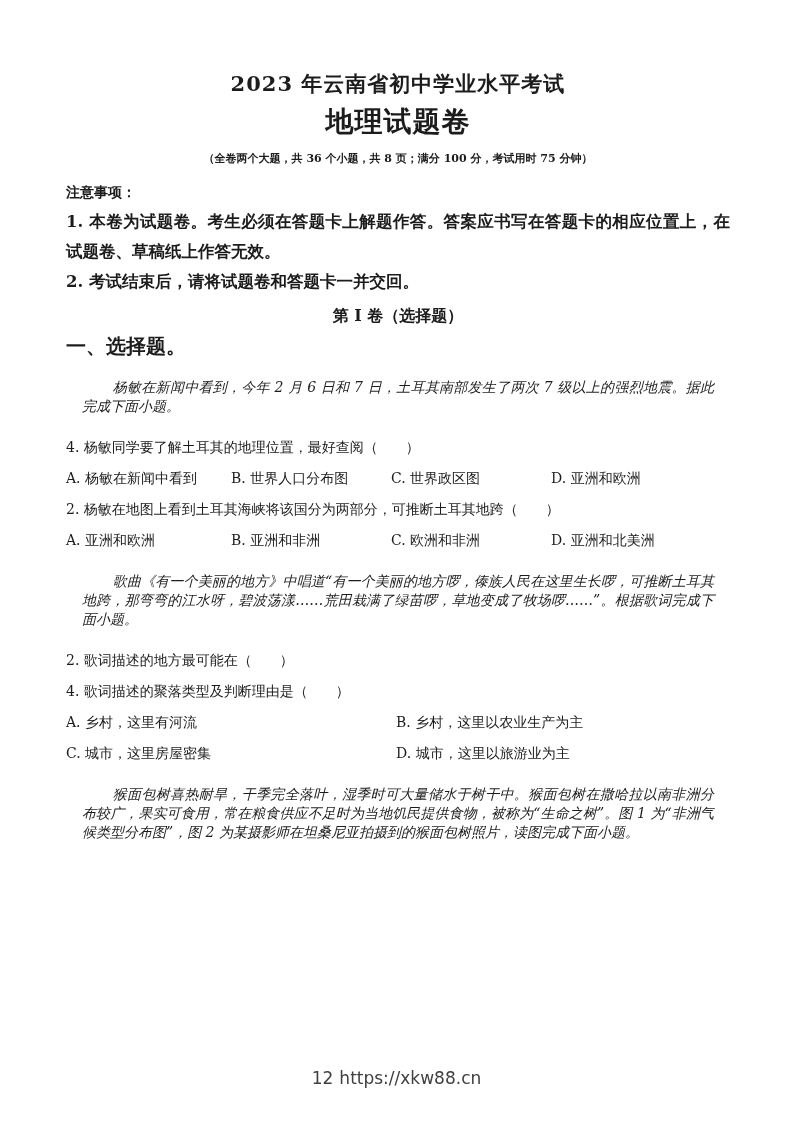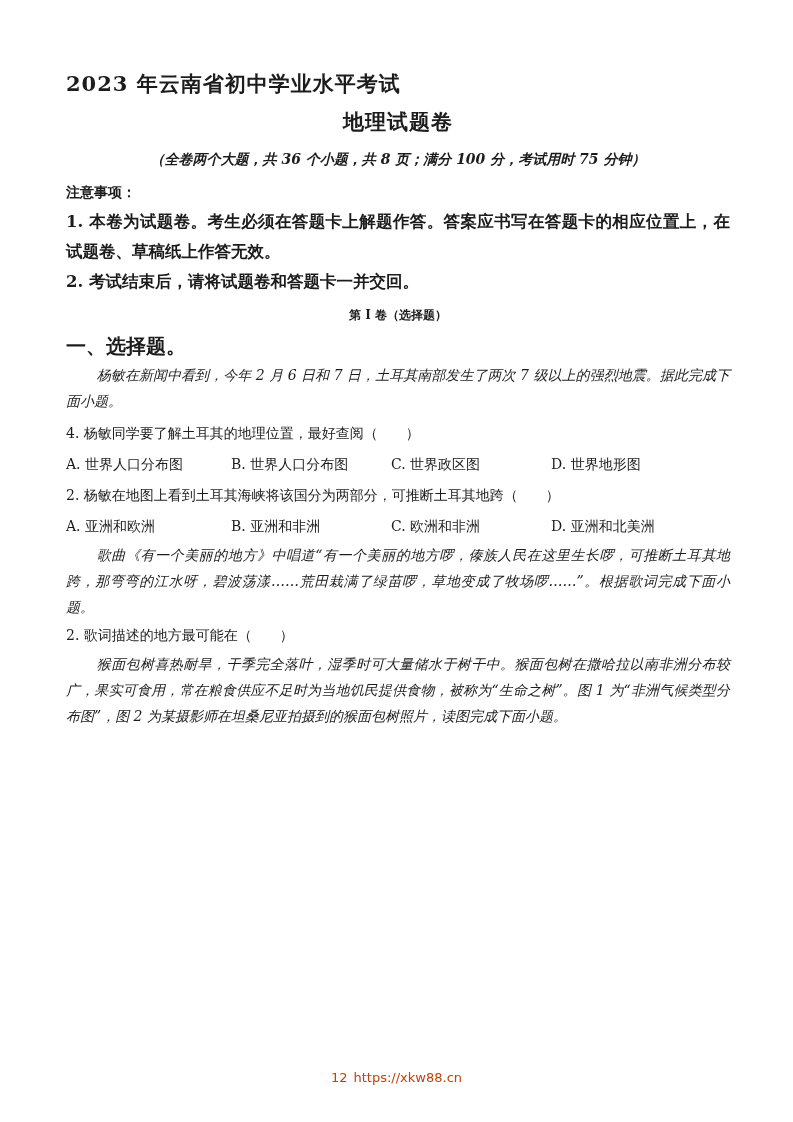--- a/index.html
+++ b/index.html
@@ -16,66 +16,66 @@
     box-sizing: border-box;
     padding: 65px 63px 0 66px;
     font-family: "DejaVu Serif", "Liberation Serif", serif;
     color: #1c1c1c;
     overflow: hidden;
   }
   .doc-title {
     margin: 0;
     font-size: 21px;
     font-weight: bold;
+    text-align: center;
     line-height: 38px;
     letter-spacing: 1px;
   }
   .doc-subtitle {
     margin: 0;
-    font-size: 21px;
+    font-size: 28px;
     font-weight: bold;
     text-align: center;
     line-height: 38px;
     letter-spacing: 1px;
   }
   .doc-meta {
-    font-size: 14px;
+    font-size: 11px;
     font-weight: bold;
     text-align: center;
     line-height: 36px;
-    font-style: italic;
   }
   .notice-heading {
     font-size: 14px;
     font-weight: bold;
     line-height: 30px;
   }
   .notice-item {
     margin: 0;
     font-size: 16.5px;
     font-weight: bold;
     line-height: 30px;
     text-align: justify;
   }
   .volume-title {
     margin-top: 3px;
-    font-size: 12px;
+    font-size: 16px;
     font-weight: bold;
     text-align: center;
     line-height: 31px;
   }
   .part-title {
     font-size: 20px;
     font-weight: bold;
     line-height: 31px;
   }
   .passage {
-    margin: 0;
+    margin: 16px;
     font-size: 14px;
-    line-height: 26px;
+    line-height: 19px;
     text-indent: 2.2em;
     text-align: justify;
     font-style: italic;
   }
   .q-stem {
     font-size: 14px;
     line-height: 31px;
     text-align: justify;
   }
   .q-first {
@@ -89,23 +89,23 @@
   .cols4 { grid-template-columns: 165px 160px 160px auto; }
   .cols2 { grid-template-columns: 330px auto; }
   .option { white-space: nowrap; }
   .footer {
     position: absolute;
     left: 0;
     right: 0;
     top: 1063px;
     text-align: center;
     font-family: "DejaVu Sans", "Liberation Sans", sans-serif;
-    font-size: 13px;
+    font-size: 17px;
     line-height: 30px;
-    color: #c2410c;
+    color: #404040;
   }
   .footer span { margin: 0 3px; }
 </style>
 </head>
 <body>
 
 <div class="page">
 
   <h1 class="doc-title">2023 年云南省初中学业水平考试</h1>
   <h2 class="doc-subtitle">地理试题卷</h2>
@@ -116,43 +116,52 @@
   <p class="notice-item">2. 考试结束后，请将试题卷和答题卡一并交回。</p>
 
   <div class="volume-title">第 I 卷（选择题）</div>
   <div class="part-title">一、选择题。</div>
 
   <p class="passage">杨敏在新闻中看到，今年 2 月 6 日和 7 日，土耳其南部发生了两次 7 级以上的强烈地震。据此完成下面小题。</p>
 
   <div>
     <div class="q-stem q-first">4. 杨敏同学要了解土耳其的地理位置，最好查阅（　　）</div>
     <div class="options cols4">
-      <span class="option">A. 世界人口分布图</span>
+      <span class="option">A. 杨敏在新闻中看到</span>
       <span class="option">B. 世界人口分布图</span>
       <span class="option">C. 世界政区图</span>
-      <span class="option">D. 世界地形图</span>
+      <span class="option">D. 亚洲和欧洲</span>
     </div>
   </div>
 
   <div>
     <div class="q-stem">2. 杨敏在地图上看到土耳其海峡将该国分为两部分，可推断土耳其地跨（　　）</div>
     <div class="options cols4">
       <span class="option">A. 亚洲和欧洲</span>
       <span class="option">B. 亚洲和非洲</span>
       <span class="option">C. 欧洲和非洲</span>
       <span class="option">D. 亚洲和北美洲</span>
     </div>
   </div>
 
   <p class="passage">歌曲《有一个美丽的地方》中唱道“有一个美丽的地方啰，傣族人民在这里生长啰，可推断土耳其地跨，那弯弯的江水呀，碧波荡漾……荒田栽满了绿苗啰，草地变成了牧场啰……”。根据歌词完成下面小题。</p>
 
   <div>
     <div class="q-stem">2. 歌词描述的地方最可能在（　　）</div>
   </div>
 
+  <div>
+    <div class="q-stem">4. 歌词描述的聚落类型及判断理由是（　　）</div>
+    <div class="options cols2">
+      <span class="option">A. 乡村，这里有河流</span>
+      <span class="option">B. 乡村，这里以农业生产为主</span>
+      <span class="option">C. 城市，这里房屋密集</span>
+      <span class="option">D. 城市，这里以旅游业为主</span>
+    </div>
+  </div>
 
   <p class="passage">猴面包树喜热耐旱，干季完全落叶，湿季时可大量储水于树干中。猴面包树在撒哈拉以南非洲分布较广，果实可食用，常在粮食供应不足时为当地饥民提供食物，被称为“生命之树”。图 1 为“非洲气候类型分布图”，图 2 为某摄影师在坦桑尼亚拍摄到的猴面包树照片，读图完成下面小题。</p>
 
   <div class="footer">
     <span>12</span><span>https://xkw88.cn</span>
   </div>
 
 </div>
 
 </body></html>

